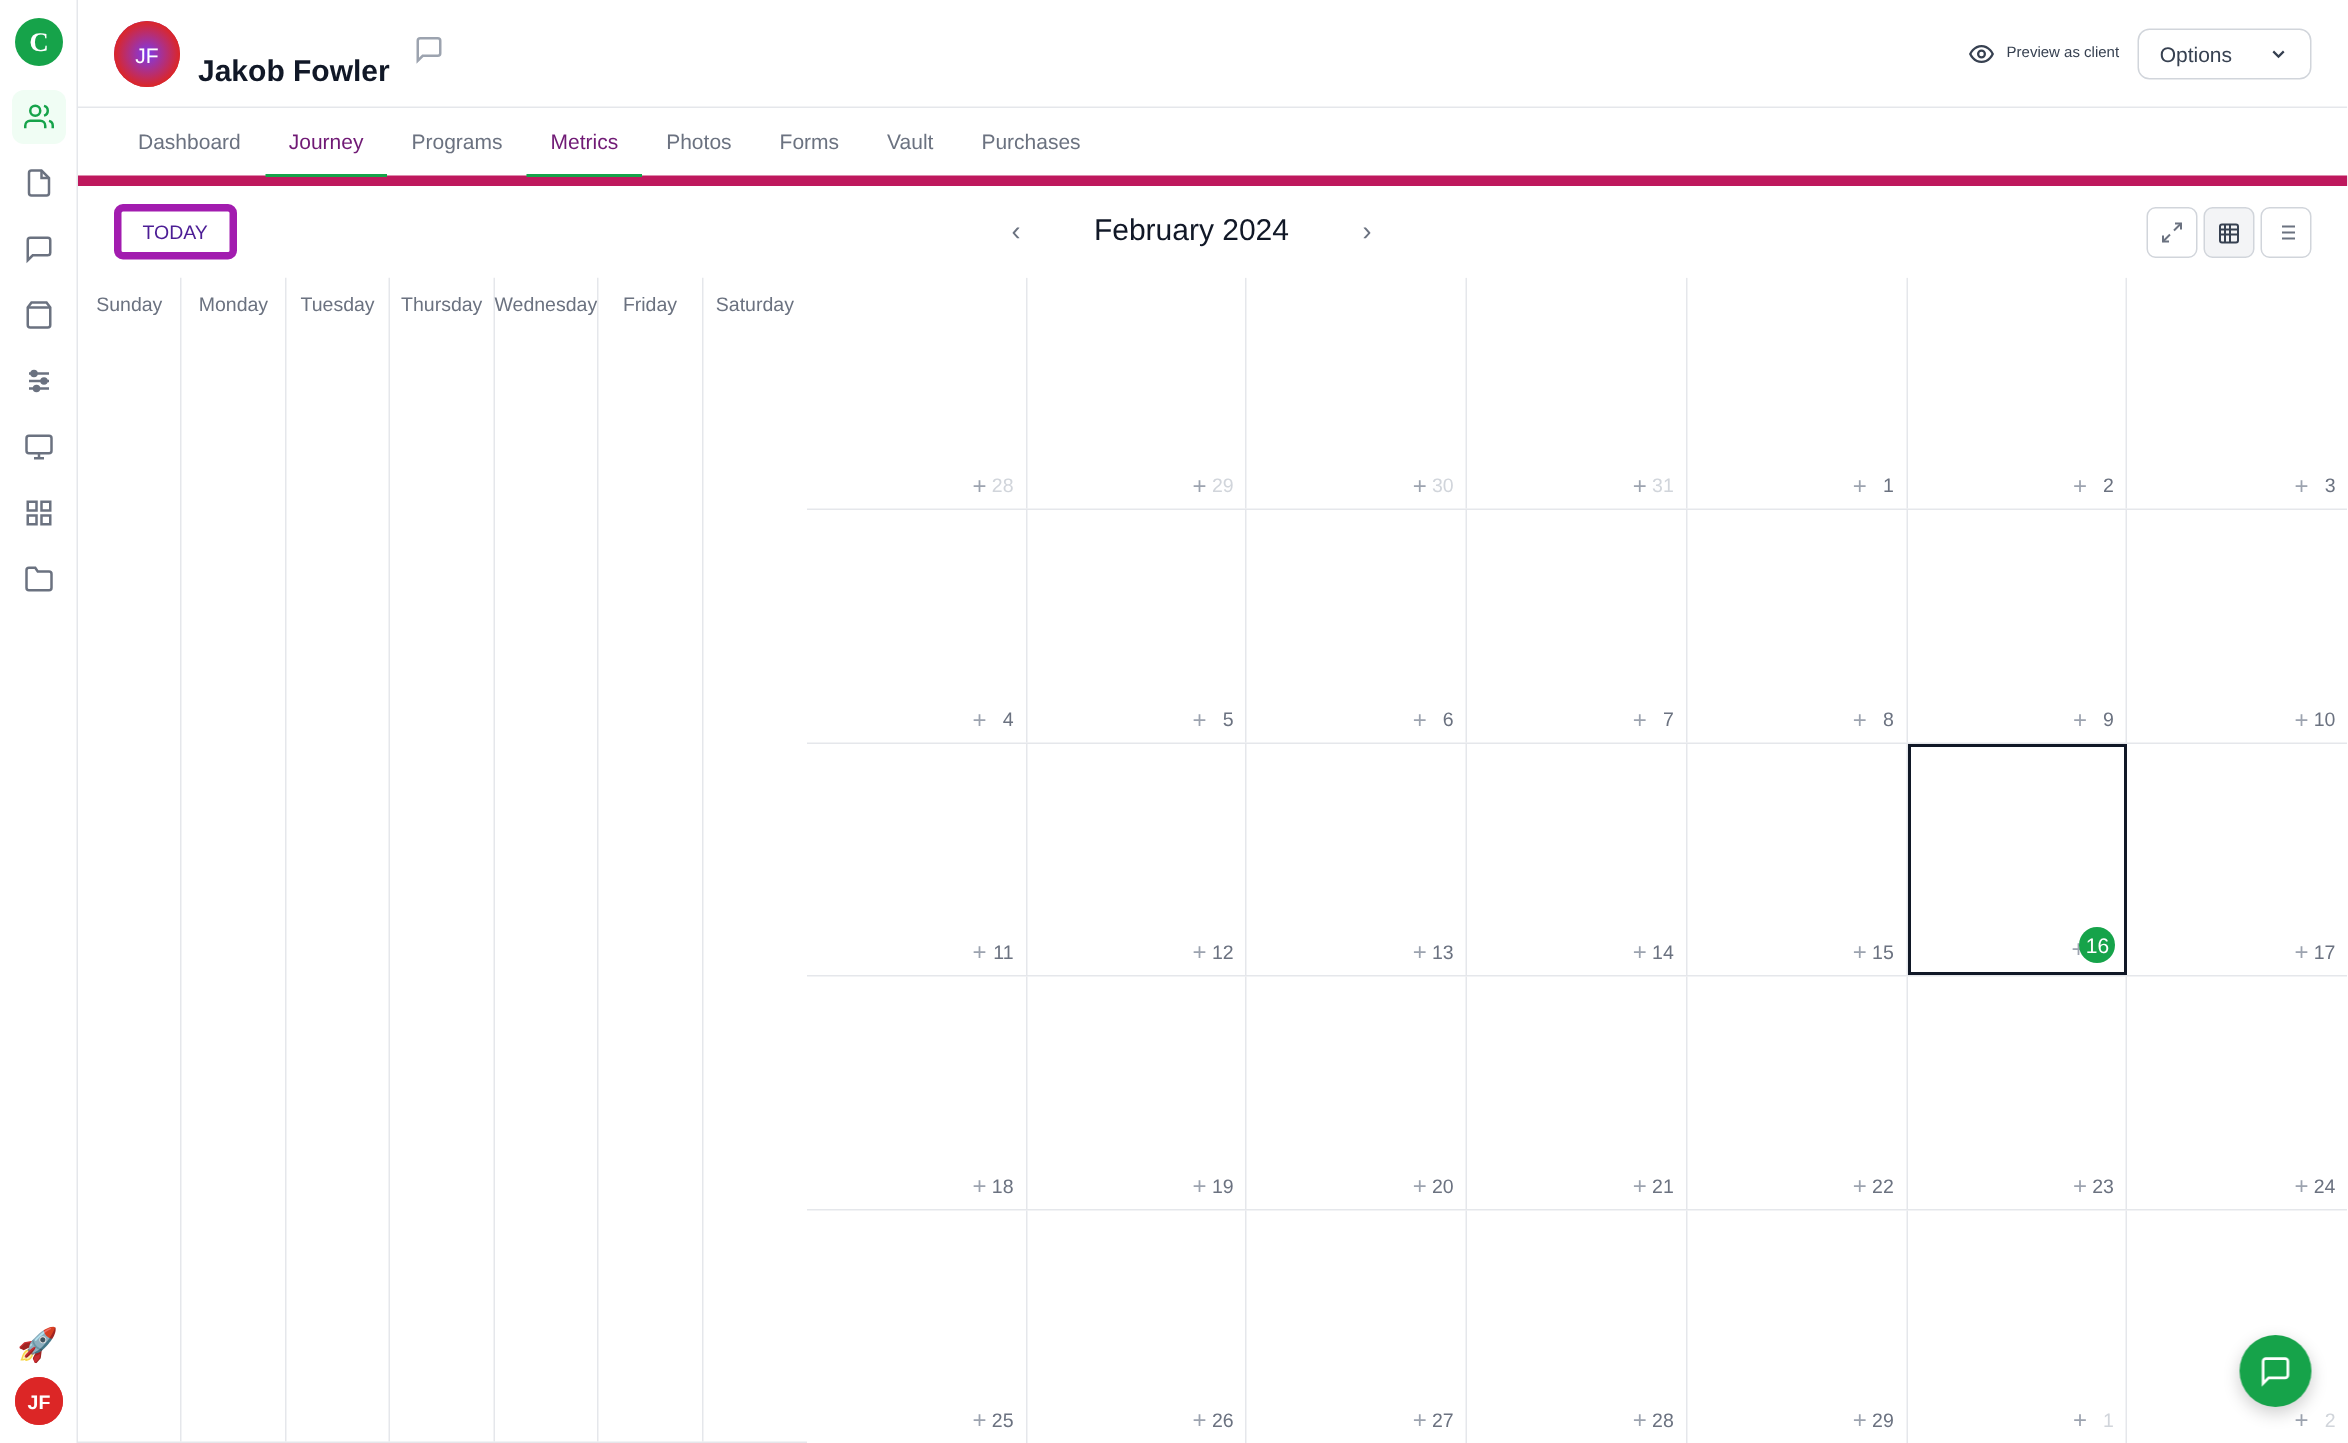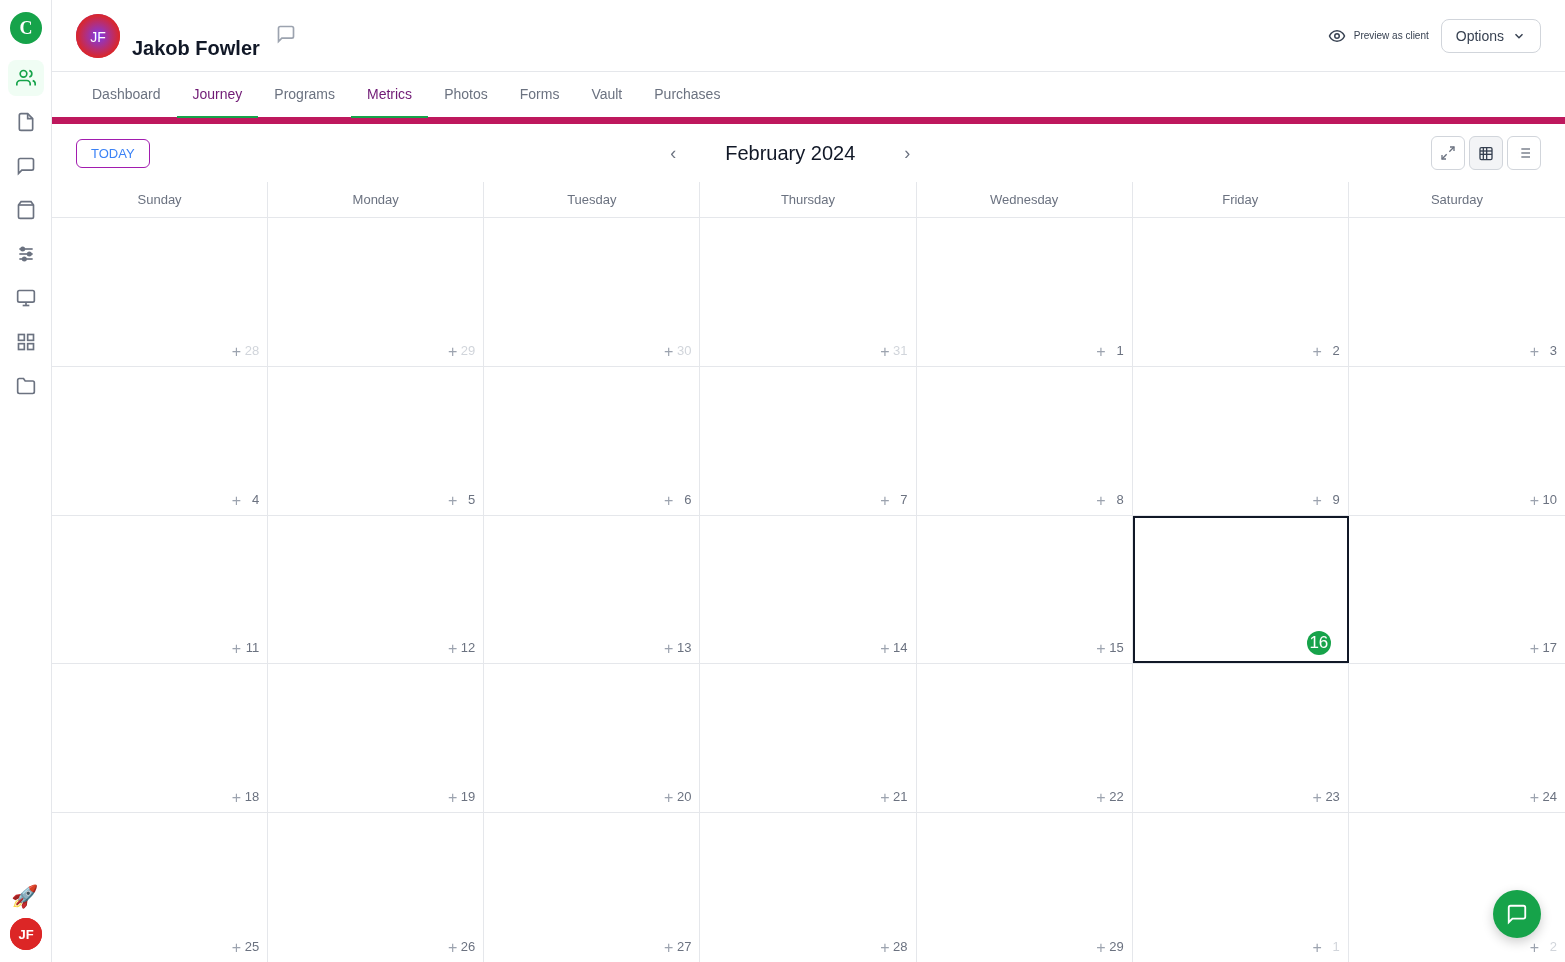--- a/index.html
+++ b/index.html
@@ -103,21 +103,21 @@
       align-items: center;
       gap: 8px;
       color: #374151;
       font-size: 10px;
       cursor: pointer;
       margin-right: 0;
     }
     .options-btn {
       display: flex;
       align-items: center;
-      gap: 8px;
+      gap: 24px;
       border: 1px solid #d1d5db;
       border-radius: 8px;
       padding: 8px 14px;
       font-size: 14px;
       color: #374151;
       cursor: pointer;
       background: #fff;
     }
 
     
@@ -143,26 +143,26 @@
     }
 
     
     .cal-toolbar {
       display: flex;
       align-items: center;
       padding: 12px 24px;
       flex-shrink: 0;
     }
     .today-btn {
-      border: 1px solid #a21caf;
+      border: 5px solid #a21caf;
       border-radius: 6px;
       padding: 6px 14px;
       font-size: 13px;
       font-weight: 500;
-      color: #3b82f6;
+      color: #4c1d95;
       cursor: pointer;
       background: #fff;
     }
     .cal-nav {
       flex: 1;
       display: flex;
       align-items: center;
       justify-content: center;
       gap: 16px;
     }
@@ -197,21 +197,21 @@
     }
     .cal-view-btn.active {
       background: #f3f4f6;
       color: #374151;
     }
 
     
     .calendar {
       flex: 1;
       display: flex;
-      flex-direction: column;
+      flex-direction: row;
       overflow: hidden;
     }
     .cal-header-row {
       display: grid;
       grid-template-columns: repeat(7, 1fr);
       border-bottom: 1px solid #e5e7eb;
       flex-shrink: 0;
     }
     .cal-day-header {
       padding: 10px 0;
@@ -261,23 +261,23 @@
     }
     .cal-cell-number.today-num {
       background: #16a34a;
       color: white;
       border-radius: 50%;
       width: 24px;
       height: 24px;
       display: flex;
       align-items: center;
       justify-content: center;
-      font-size: 17px;
+      font-size: 14px;
       bottom: 6px;
-      right: 16px;
+      right: 6px;
     }
     .cal-cell.other-month .cal-cell-number {
       color: #d1d5db;
     }
 
     
     .chat-bubble {
       position: fixed;
       bottom: 24px;
       right: 24px;

